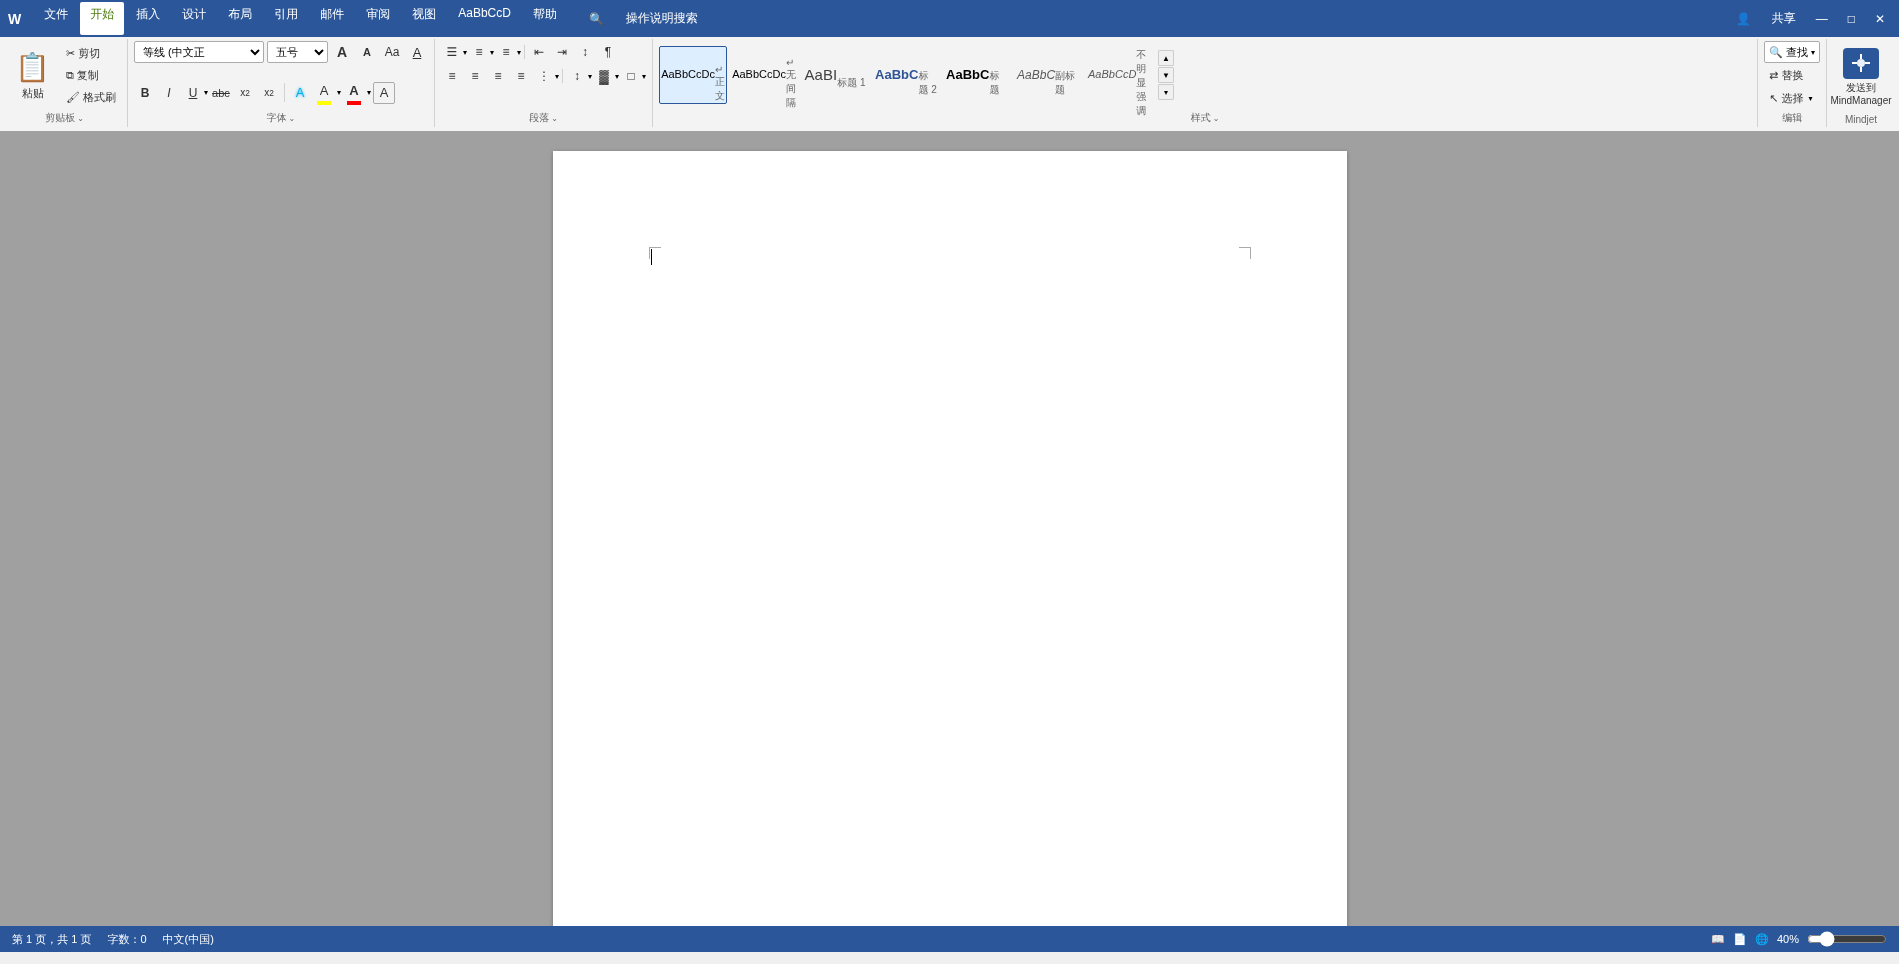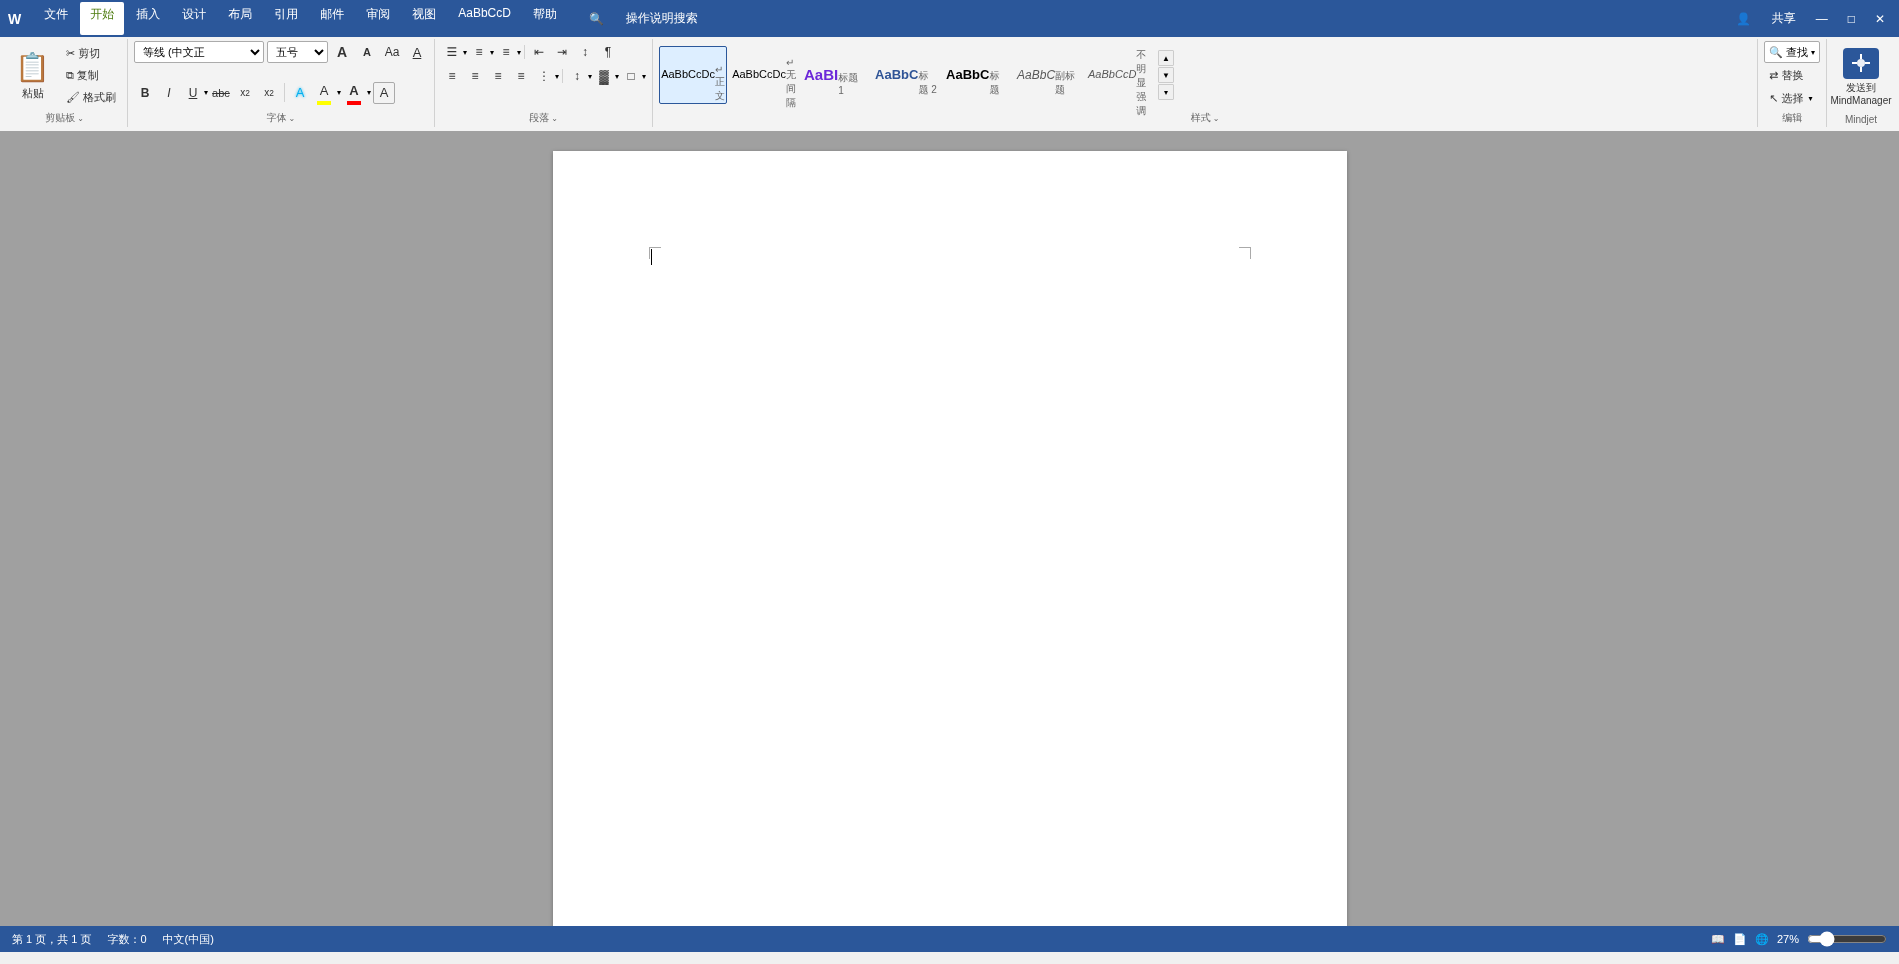--- a/index.html
+++ b/index.html
@@ -489,21 +489,21 @@
           <div class="style-preview" style="font-size:11px;">AaBbCcDc</div>
           <div class="style-label">↵ <span>正文</span></div>
         </div>
 
         <div class="style-item">
           <div class="style-preview" style="font-size:11px;">AaBbCcDc</div>
           <div class="style-label">↵ <span>无间隔</span></div>
         </div>
 
         <div class="style-item">
-          <div class="style-preview" style="font-size:15px;font-weight:bold;color:#6d28d9;">AaBI</div>
+          <div class="style-preview" style="font-size:15px;font-weight:normal;color:#404040;">AaBI</div>
           <div class="style-label"><span>标题 1</span></div>
         </div>
 
         <div class="style-item">
           <div class="style-preview" style="font-size:13px;font-weight:bold;color:#2f5496;">AaBbC</div>
           <div class="style-label"><span>标题 2</span></div>
         </div>
 
         <div class="style-item">
           <div class="style-preview" style="font-size:13px;font-weight:bold;">AaBbC</div>
@@ -591,16 +591,16 @@
 <div class="status-bar">
   <div class="status-left">
     <span>第 1 页，共 1 页</span>
     <span>字数：0</span>
     <span>中文(中国)</span>
   </div>
   <div class="status-right">
     <span>📖</span>
     <span>📄</span>
     <span>🌐</span>
-    <span>27%</span>
+    <span>40%</span>
     <input type="range" min="10" max="500" value="100" style="width: 80px; accent-color: white;">
   </div>
 </div>
 
 </body></html>

